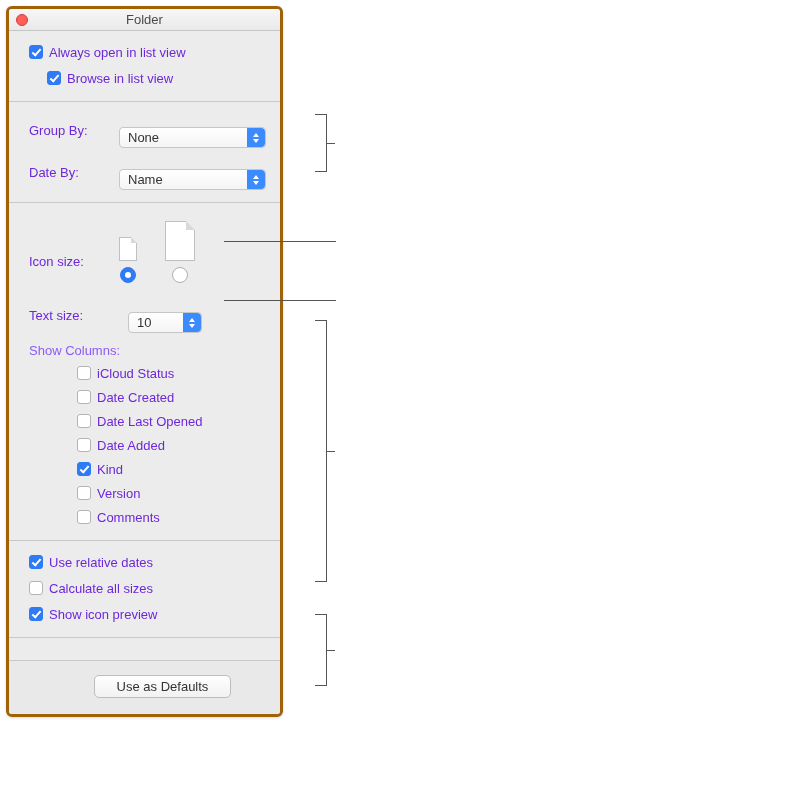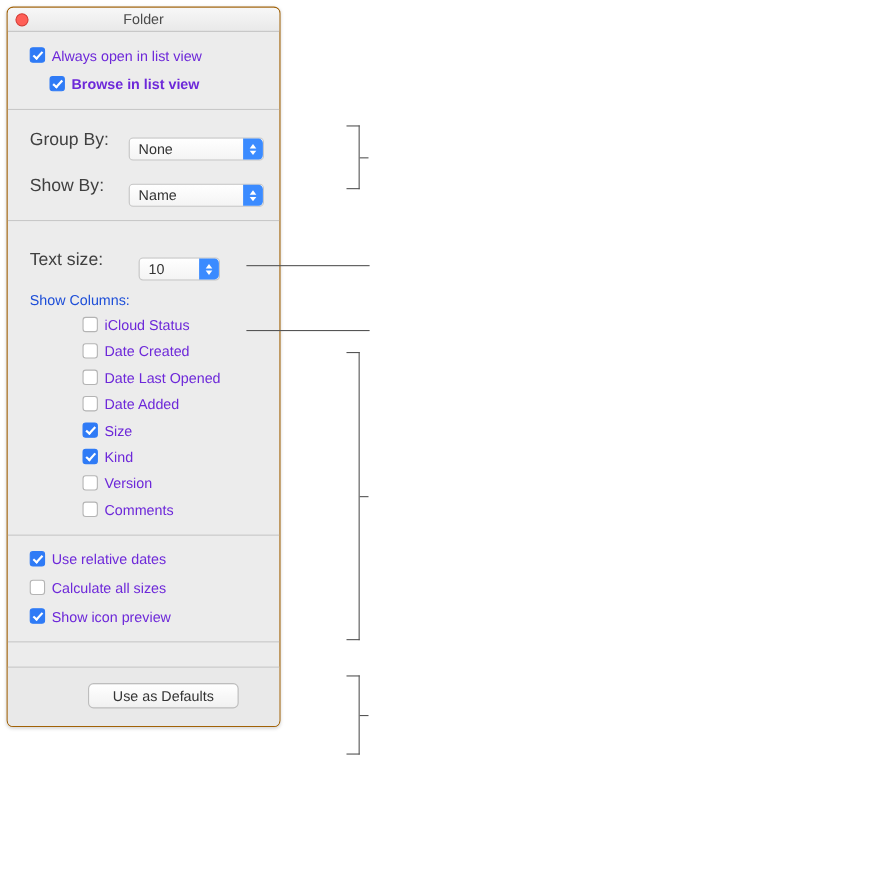--- a/index.html
+++ b/index.html
@@ -9,23 +9,23 @@
       background: #fff;
       font-family: -apple-system, "Helvetica Neue", Helvetica, Arial, sans-serif;
       font-size: 13px;
       color: #333;
       position: relative;
     }
     .panel {
       position: absolute;
       left: 6px;
       top: 6px;
-      width: 249px;
+      width: 277px;
       background: #ececec;
-      border: 1px solid #a16207;
+      border: 3px solid #a16207;
       border-radius: 6px;
       box-shadow: 0 1px 3px rgba(0,0,0,0.15);
       overflow: hidden;
     }
     .titlebar {
       position: relative;
       height: 22px;
       border-bottom: 1px solid #c5c5c5;
       background: linear-gradient(#f7f7f7,#e9e9e9);
       text-align: center;
@@ -44,21 +44,21 @@
     .section {
       padding: 10px 14px 12px 20px;
       border-bottom: 1px solid #c8c8c8;
     }
     .row {
       display: flex;
       align-items: center;
       min-height: 22px;
     }
     .row + .row { margin-top: 4px; }
-    .indent { margin-left: 18px; font-weight: bold; }
+    .indent { margin-left: 18px; }
     .cb {
       appearance: none;
       width: 14px; height: 14px;
       border: 1px solid #b4b4b4;
       border-radius: 3px;
       background: #fff;
       margin-right: 6px;
       position: relative;
       flex-shrink: 0;
     }
@@ -77,22 +77,22 @@
     }
     .label { font-size: 13px; color: #6d28d9; }
     .formrow {
       display: flex;
       align-items: center;
       margin-bottom: 6px;
     }
     .formlabel {
       width: 90px;
       text-align: left;
-      color: #404040;
-      font-size: 16px;
+      color: #6d28d9;
+      font-size: 13px;
     }
     .popup {
       position: relative;
       flex: 1;
       max-width: 160px;
       height: 21px;
       background: linear-gradient(#fff,#f4f4f4);
       border: 1px solid #c6c6c6;
       border-radius: 4px;
       display: flex;
@@ -159,21 +159,21 @@
     }
     .radio.checked::after {
       content: "";
       position: absolute;
       left: 4px; top: 4px;
       width: 6px; height: 6px;
       border-radius: 50%;
       background: #fff;
     }
     .columns-list .row { min-height: 22px; margin-top: 2px; padding-left: 48px;}
-    .heading { font-size: 13px; color: #1d4ed8; margin-bottom: 4px;}
+    .heading { font-size: 13px; color: #8b5cf6; margin-bottom: 4px;}
     .footer {
       padding: 14px 0 16px 0;
       text-align: center;
       background: #e9e9e9;
     }
     .pushbtn {
       display: inline-block;
       padding: 3px 22px;
       background: linear-gradient(#ffffff,#f1f1f1);
       border: 1px solid #bdbdbd;
@@ -224,29 +224,42 @@
 
   <div class="section">
     <div class="formrow">
       <div class="formlabel">Group By:</div>
       <div class="popup">
         <span>None</span>
         <span class="arrows"></span>
       </div>
     </div>
     <div class="formrow" style="margin-bottom:0">
-      <div class="formlabel">Show By:</div>
+      <div class="formlabel">Date By:</div>
       <div class="popup">
         <span>Name</span>
         <span class="arrows"></span>
       </div>
     </div>
   </div>
 
   <div class="section" style="padding-top:18px">
+    <div class="formrow" style="align-items:flex-end; margin-bottom:14px;">
+      <div class="formlabel" style="padding-bottom:14px;">Icon size:</div>
+      <div class="icon-size-area">
+        <div class="icon-col">
+          <div class="doc-icon doc-small"></div>
+          <span class="radio checked"></span>
+        </div>
+        <div class="icon-col">
+          <div class="doc-icon doc-large"></div>
+          <span class="radio"></span>
+        </div>
+      </div>
+    </div>
 
     <div class="formrow" style="margin-bottom:10px;gap:27px;">
       <div class="formlabel" style="width:72px">Text size:</div>
       <div class="popup small">
         <span>10</span>
         <span class="arrows"></span>
       </div>
     </div>
 
     <div class="heading">Show Columns:</div>
@@ -262,24 +275,20 @@
         <div class="row">
           <span class="cb"></span>
           <span class="label">Date Last Opened</span>
         </div>
         <div class="row">
           <span class="cb"></span>
           <span class="label">Date Added</span>
         </div>
         <div class="row">
           <span class="cb checked"></span>
-          <span class="label">Size</span>
-        </div>
-        <div class="row">
-          <span class="cb checked"></span>
           <span class="label">Kind</span>
         </div>
         <div class="row">
           <span class="cb"></span>
           <span class="label">Version</span>
         </div>
         <div class="row">
           <span class="cb"></span>
           <span class="label">Comments</span>
         </div>

